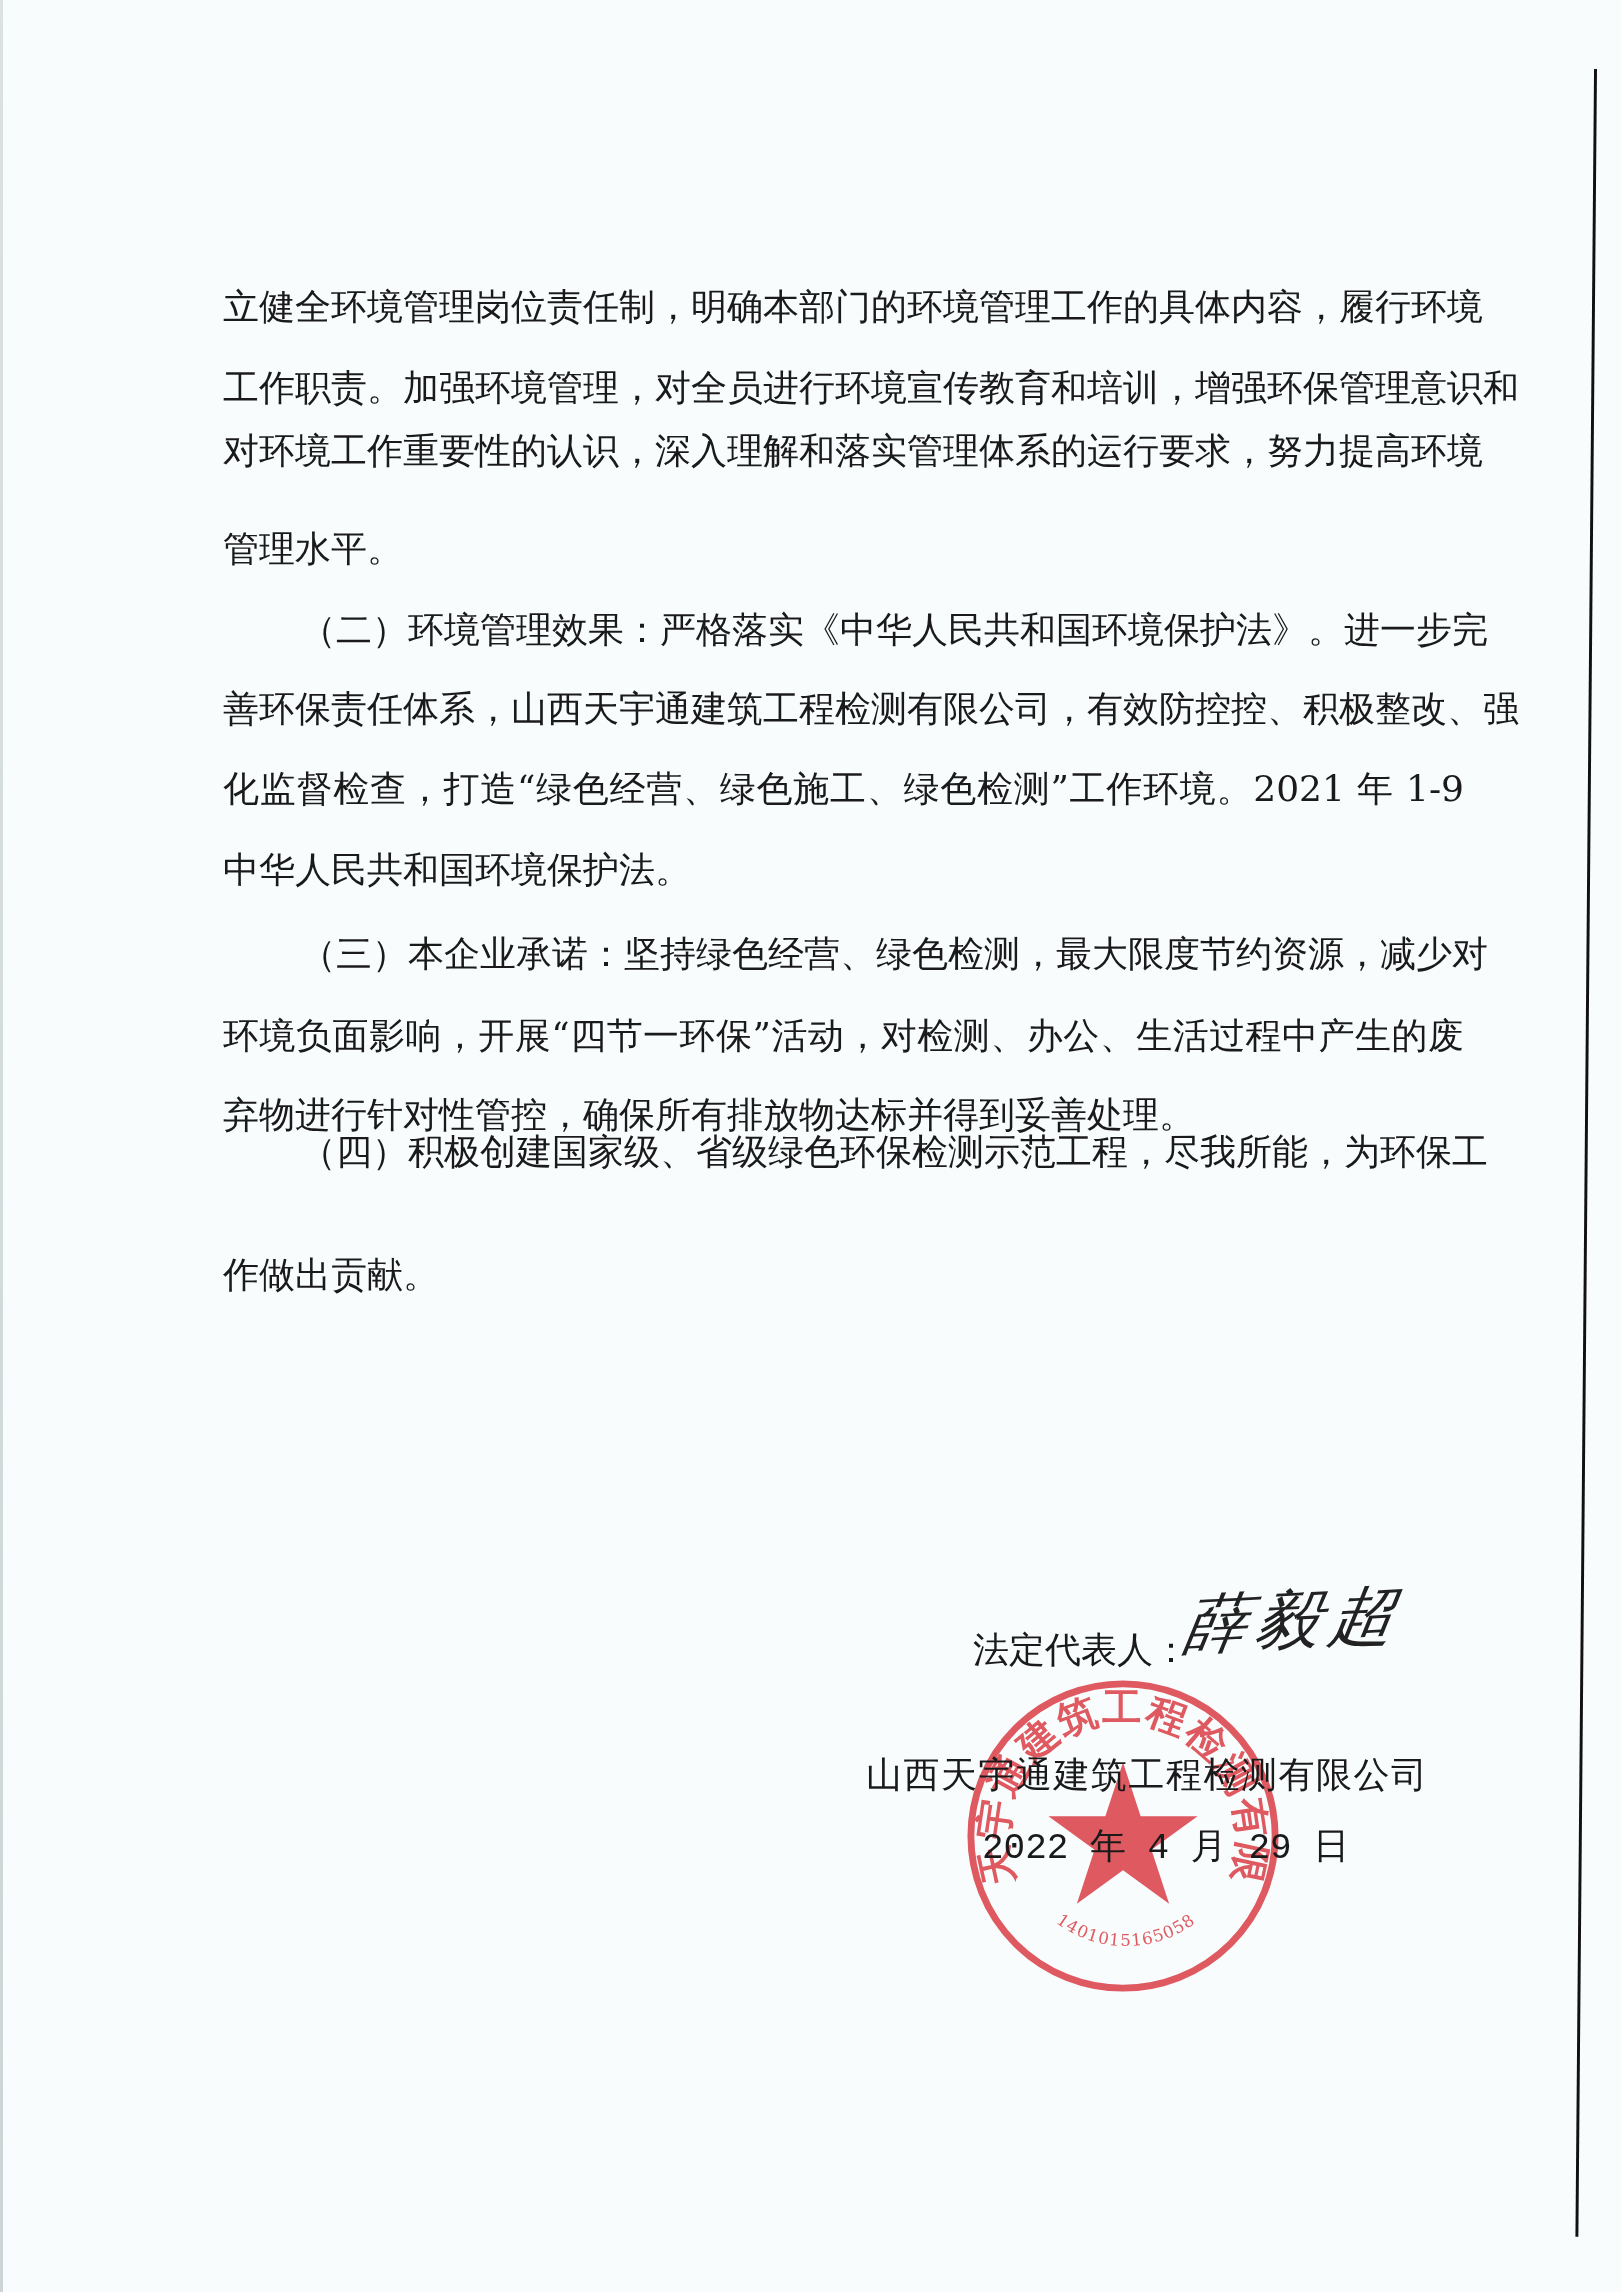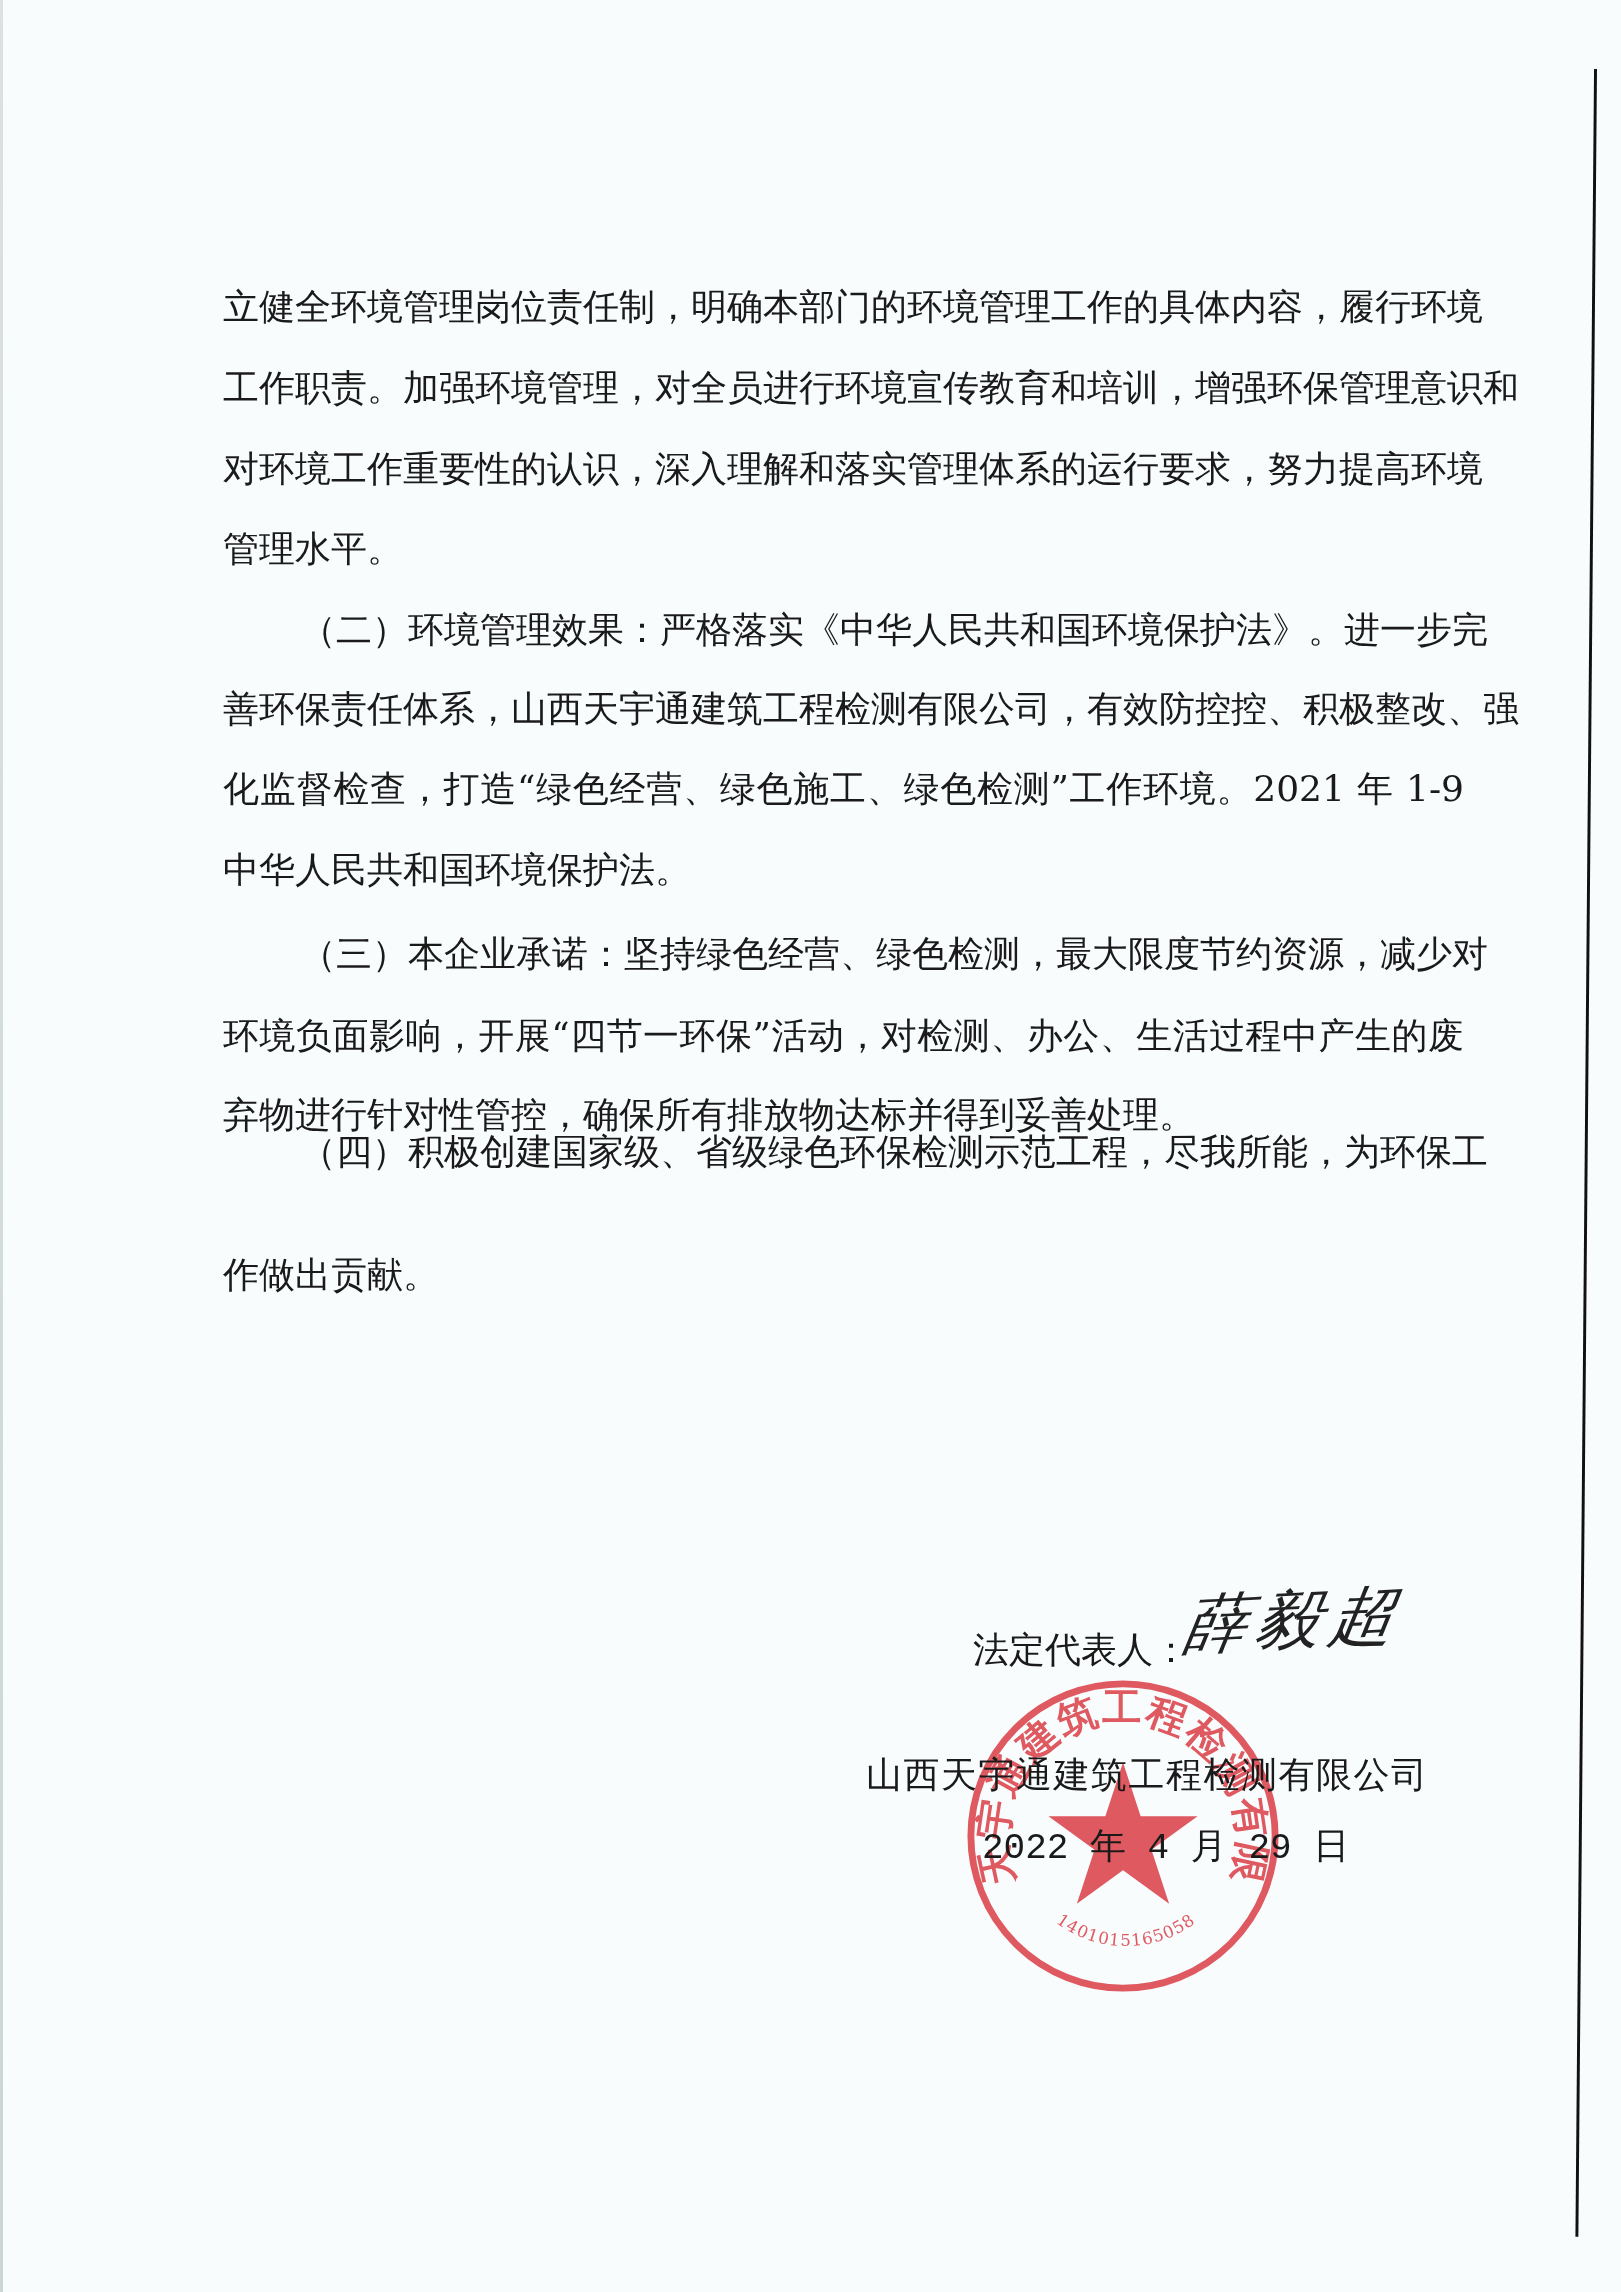--- a/index.html
+++ b/index.html
@@ -53,21 +53,21 @@
 <body>
 
 <div class="left-edge"></div>
 <svg class="edge-svg" width="1621" height="2293" viewBox="0 0 1654 2339">
   <line x1="1628" y1="70" x2="1609" y2="2282" stroke="#111" stroke-width="3"></line>
 </svg>
 
 <div>
   <div class="line" style="top:285px">立健全环境管理岗位责任制，明确本部门的环境管理工作的具体内容，履行环境</div>
   <div class="line" style="top:366px">工作职责。加强环境管理，对全员进行环境宣传教育和培训，增强环保管理意识和</div>
-  <div class="line" style="top:447px">对环境工作重要性的认识，深入理解和落实管理体系的运行要求，努力提高环境</div>
+  <div class="line" style="top:429px">对环境工作重要性的认识，深入理解和落实管理体系的运行要求，努力提高环境</div>
   <div class="line last" style="top:527px">管理水平。</div>
 </div>
 
 <div>
   <div class="line indent" style="top:608px">（二）环境管理效果：严格落实《中华人民共和国环境保护法》。进一步完</div>
   <div class="line" style="top:687px">善环保责任体系，山西天宇通建筑工程检测有限公司，有效防控控、积极整改、强</div>
   <div class="line" style="top:767px">化监督检查，打造“绿色经营、绿色施工、绿色检测”工作环境。2021 年 1-9</div>
   <div class="line last" style="top:848px">中华人民共和国环境保护法。</div>
 </div>
 

